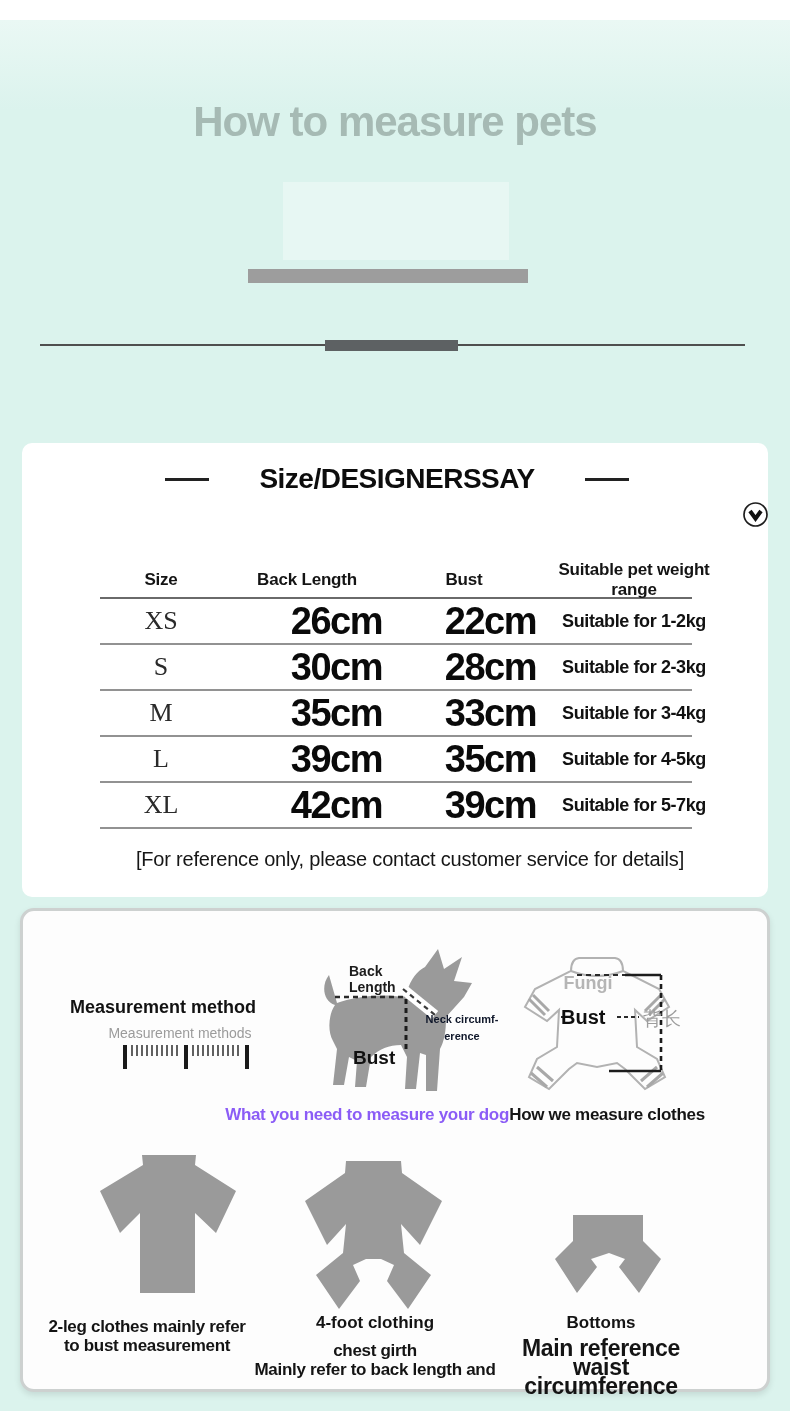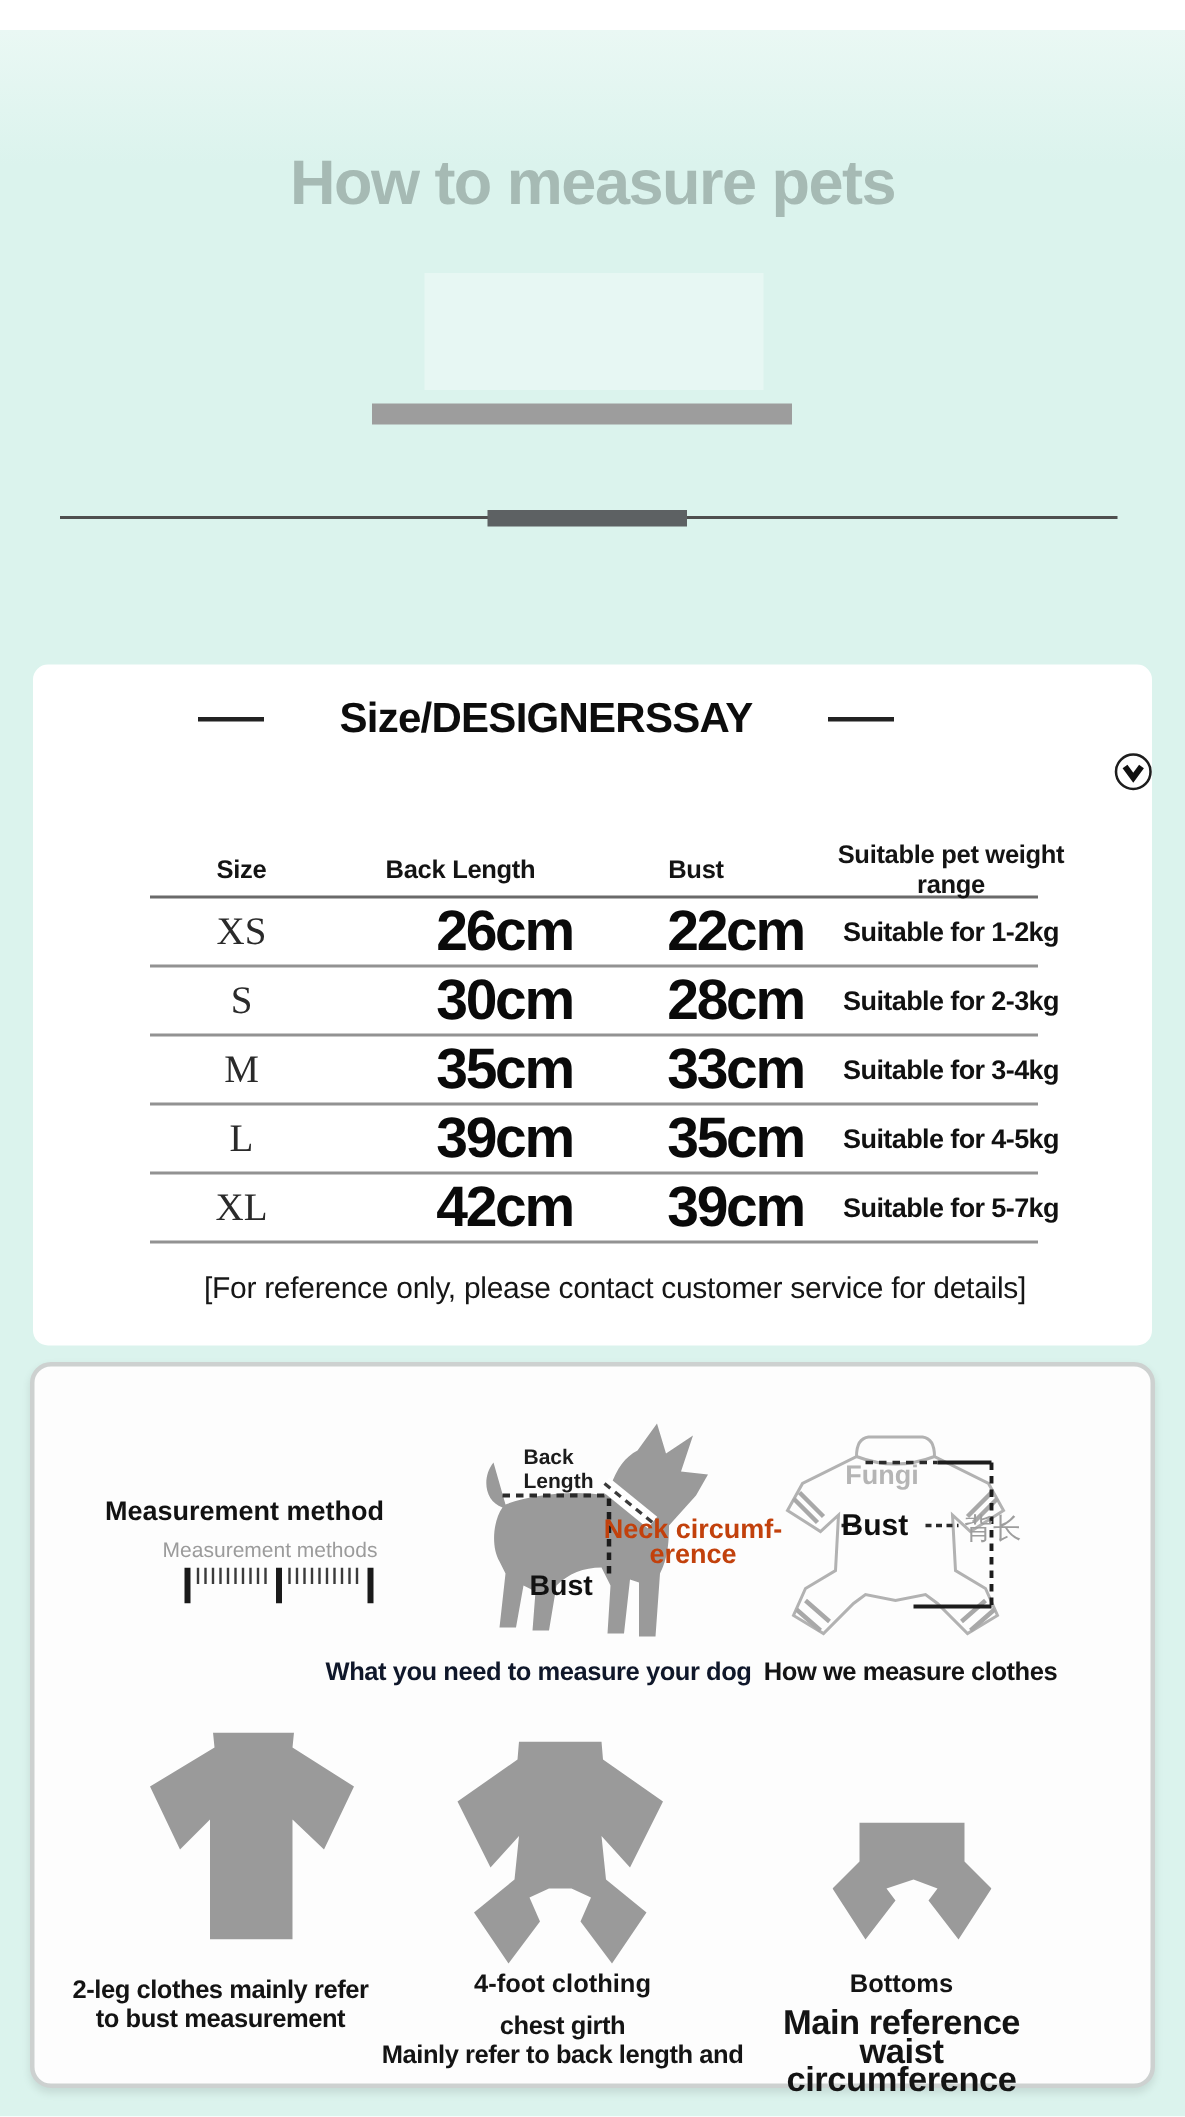--- a/index.html
+++ b/index.html
@@ -23,21 +23,21 @@
 
   .notice{left:0;top:388px;width:790px;font-size:20px;font-weight:bold;color:#47796d;
           letter-spacing:-0.2px;}
   .lbrk{display:inline-block;width:9px;height:22px;vertical-align:-5px;margin-right:7px;
         border-left:3.5px solid #47796d;border-top:3px solid #47796d;border-bottom:3px solid #47796d;}
   .rbrk{display:inline-block;width:9px;height:22px;vertical-align:-5px;margin-left:7px;
         border-right:3.5px solid #47796d;border-top:3px solid #47796d;border-bottom:3px solid #47796d;}
 
   .size-card{left:22px;top:443px;width:746px;height:454px;background:#ffffff;border-radius:10px;}
   .sc-titlerow{left:0;top:20px;width:684px;display:flex;justify-content:center;
-               align-items:center;gap:50px;}
+               align-items:center;gap:50px;padding-left:33px;}
   .sc-dash{width:44px;height:3px;background:#222222;}
   .sc-title{font-size:28px;font-weight:bold;color:#0d0d0d;letter-spacing:-0.5px;}
   .sc-arrow{left:360px;top:58px;width:746px;}
 
   .tbl{left:78px;top:117px;width:592px;}
   .trow{display:grid;grid-template-columns:122px 150px 144px 176px;align-items:center;gap:10px;}
   .thead{height:37px;border-bottom:2px solid #6a6a6a;}
   .tdata{height:44px;border-bottom:2px solid #929292;}
   .th{font-size:17px;font-weight:bold;color:#141414;text-align:center;letter-spacing:-0.2px;}
   .td-size{font-family:"Liberation Serif",serif;font-size:26px;color:#2a2a2a;text-align:center;}
@@ -47,23 +47,23 @@
            letter-spacing:-0.2px;}
 
   .mcard{left:20px;top:908px;width:744px;height:478px;background:#fdfdfd;
          border:3px solid #cdd1d0;border-radius:14px;box-shadow:0 3px 6px rgba(0,0,0,0.10);}
   .m-title{left:40px;top:86px;width:200px;font-size:18px;font-weight:bold;color:#121212;}
   .m-sub{left:57px;top:114px;width:200px;font-size:14px;color:#9b9b9b;}
   .m-ruler{left:98px;top:134px;}
 
   .dog-svg{left:292px;top:36px;}
   .lab-back{left:326px;top:52px;width:64px;font-size:14px;font-weight:bold;color:#1c1c1c;line-height:16px;}
-  .lab-neck{left:377px;top:100px;width:124px;font-size:18px;font-weight:bold;color:#c2410c;line-height:17px;}
+  .lab-neck{left:377px;top:100px;width:124px;font-size:11px;font-weight:bold;color:#0f172a;line-height:17px;}
   .lab-dogbust{left:330px;top:136px;width:70px;font-size:19px;font-weight:bold;color:#111111;}
-  .dog-cap{left:186px;top:194px;width:300px;font-size:17px;font-weight:bold;color:#0f172a;letter-spacing:-0.3px;}
+  .dog-cap{left:186px;top:194px;width:300px;font-size:17px;font-weight:bold;color:#8b5cf6;letter-spacing:-0.3px;text-align:right;}
 
   .clothes-svg{left:498px;top:44px;}
   .lab-fungi{left:515px;top:62px;width:100px;font-size:18px;font-weight:bold;color:#b5b5b5;}
   .lab-clbust{left:538px;top:95px;width:70px;font-size:20px;font-weight:bold;color:#0f0f0f;}
   .lab-cn{left:620px;top:95px;width:60px;font-size:19px;color:#9d9d9d;}
   .clothes-cap{left:454px;top:194px;width:260px;font-size:17px;font-weight:bold;color:#141414;letter-spacing:-0.3px;}
 
   .shirt-svg{left:75px;top:244px;}
   .fourleg-svg{left:278px;top:250px;}
   .bottoms-svg{left:532px;top:304px;}

